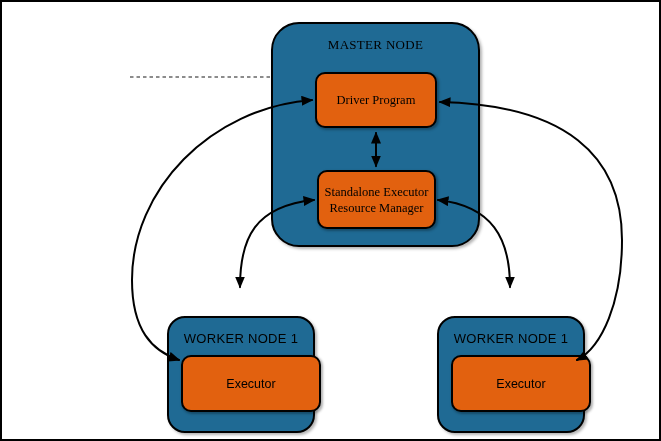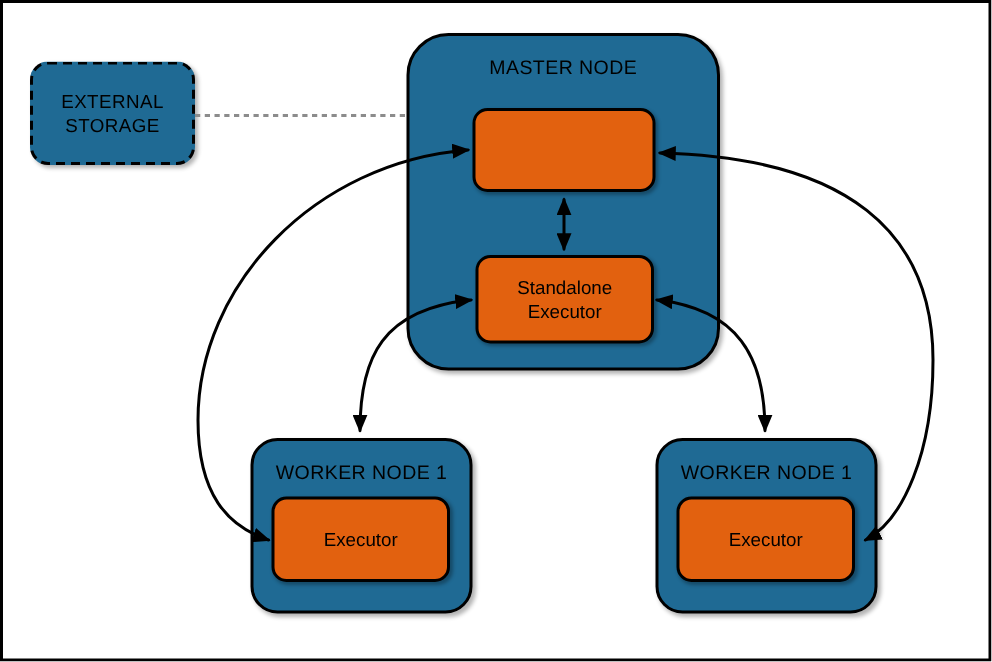--- a/index.html
+++ b/index.html
@@ -36,24 +36,26 @@
   .node-ext {
     left: 18px; top: 39px; width: 110px; height: 69px;
     border-radius: 12px;
     border-style: dashed;
     display: flex; flex-direction: column;
     align-items: center; justify-content: center;
   }
   .node-master {
     left: 269px; top: 20px; width: 209px; height: 225px;
     border-radius: 28px;
+    font-family: Liberation Serif, serif;
   }
   .node-worker {
     width: 148px; height: 117px;
     border-radius: 18px;
+    margin-top: 24px;
   }
   .node-worker.left  { left: 165px; top: 290px; }
   .node-worker.right { left: 435px; top: 290px; }
   .node-title {
     position: absolute;
     left: 0; top: 13px; width: 100%;
     text-align: center;
     font-size: 13px;
     letter-spacing: 0.3px;
     line-height: 15px;
@@ -74,21 +76,21 @@
     display: flex; flex-direction: column;
     align-items: center; justify-content: center;
   }
   .component .label-line {
     font-size: 12.5px;
     line-height: 16px;
     text-align: center;
   }
   .comp-driver { left: 42px;  top: 48px;  width: 122px; height: 56px; }
   .comp-rm     { left: 44px;  top: 146px; width: 119px; height: 59px; }
-  .comp-exec   { left: 12px;  top: 37px;  width: 119px; height: 57px; }
+  .comp-exec   { left: 12px;  top: 37px;  width: 140px; height: 57px; }
   .links {
     position: absolute;
     left: 0; top: 0;
     width: 657px; height: 437px;
     pointer-events: none;
   }
   .link {
     fill: none;
     stroke: var(--arrow);
     stroke-width: 2;
@@ -99,33 +101,31 @@
     stroke: var(--dashed-link);
     stroke-width: 2;
     stroke-dasharray: 3.5 3;
   }
 </style>
 </head>
 <body>
 
 <div class="stage">
 
-  <div class="shape node-ext">
-    <span class="node-line">EXTERNAL</span>
-    <span class="node-line">STORAGE</span>
-  </div>
 
   <div class="shape node-master">
     <div class="node-title">MASTER NODE</div>
 
     <div class="component comp-driver">
+      <span class="label-line">Driver Program</span>
     </div>
 
     <div class="component comp-rm">
       <span class="label-line">Standalone Executor</span>
+      <span class="label-line">Resource Manager</span>
     </div>
   </div>
 
   <div class="shape node-worker left">
     <div class="node-title">WORKER NODE 1</div>
     <div class="component comp-exec">
       <span class="label-line">Executor</span>
     </div>
   </div>
 

